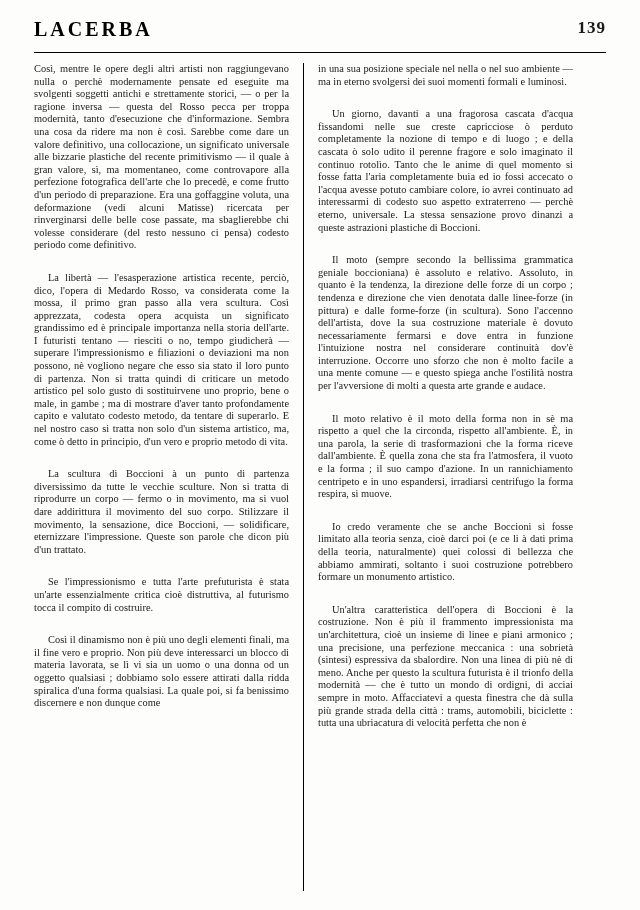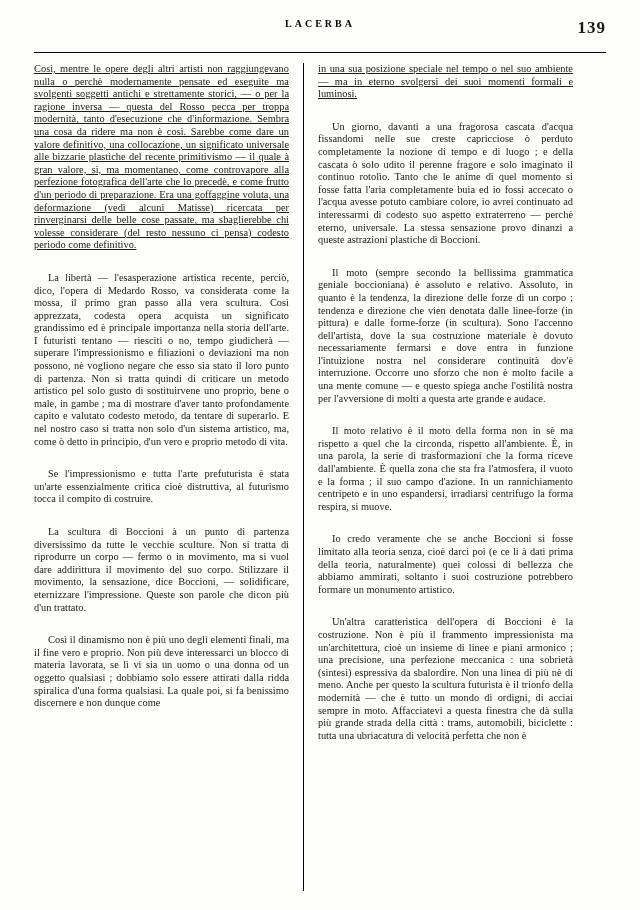--- a/index.html
+++ b/index.html
@@ -20,24 +20,23 @@
     box-sizing: border-box;
     padding: 18px 34px 14px 34px;
     background: #fdfdfb;
   }
   .masthead {
     position: relative;
     height: 28px;
     margin-bottom: 6px;
   }
   .masthead-title {
-    text-align: center;
     font-family: "Liberation Serif", serif;
     font-weight: bold;
-    font-size: 10px;
+    font-size: 20px;
     letter-spacing: 3px;
     color: #000;
   }
   .folio {
     position: absolute;
     right: 0;
     top: 0;
     font-family: "Liberation Serif", serif;
     font-weight: bold;
     font-size: 17px;
@@ -67,49 +66,49 @@
   .col-right { padding-left: 14px; }
   .divider {
     width: 1px;
     background: #000;
     align-self: stretch;
   }
   p {
     margin: 0 0 0 0;
     text-indent: 14px;
   }
-  p.noindent { text-indent: 0; text-decoration: underline; }
+  p.noindent { text-indent: 0; }
   p.gap { margin-top: 20px; }
 </style>
 </head>
 <body>
 
 <div class="page">
 
   <div class="masthead">
     <div class="masthead-title">LACERBA</div>
     <div class="folio">139</div>
   </div>
 
   <hr class="rule">
 
   <div class="columns">
 
     <div class="col col-left">
       <p class="noindent">Così, mentre le opere degli altri artisti non raggiungevano nulla o perchè modernamente pensate ed eseguite ma svolgenti soggetti antichi e strettamente storici, — o per la ragione inversa — questa del Rosso pecca per troppa modernità, tanto d'esecuzione che d'informazione. Sembra una cosa da ridere ma non è così. Sarebbe come dare un valore definitivo, una collocazione, un significato universale alle bizzarie plastiche del recente primitivismo — il quale à gran valore, sì, ma momentaneo, come controvapore alla perfezione fotografica dell'arte che lo precedè, e come frutto d'un periodo di preparazione. Era una goffaggine voluta, una deformazione (vedi alcuni Matisse) ricercata per rinverginarsi delle belle cose passate, ma sbaglierebbe chi volesse considerare (del resto nessuno ci pensa) codesto periodo come definitivo.</p>
       <p class="gap">La libertà — l'esasperazione artistica recente, perciò, dico, l'opera di Medardo Rosso, va considerata come la mossa, il primo gran passo alla vera scultura. Così apprezzata, codesta opera acquista un significato grandissimo ed è principale importanza nella storia dell'arte. I futuristi tentano — riesciti o no, tempo giudicherà — superare l'impressionismo e filiazioni o deviazioni ma non possono, nè vogliono negare che esso sia stato il loro punto di partenza. Non si tratta quindi di criticare un metodo artistico pel solo gusto di sostituirvene uno proprio, bene o male, in gambe ; ma di mostrare d'aver tanto profondamente capito e valutato codesto metodo, da tentare di superarlo. E nel nostro caso si tratta non solo d'un sistema artistico, ma, come ò detto in principio, d'un vero e proprio metodo di vita.</p>
+      <p class="gap">La scultura di Boccioni à un punto di partenza diversissimo da tutte le vecchie sculture. Non si tratta di riprodurre un corpo — fermo o in movimento, ma si vuol dare addirittura il movimento del suo corpo. Stilizzare il movimento, la sensazione, dice Boccioni, — solidificare, eternizzare l'impressione. Queste son parole che dicon più d'un trattato.</p>
       <p class="gap">Se l'impressionismo e tutta l'arte prefuturista è stata un'arte essenzialmente critica cioè distruttiva, al futurismo tocca il compito di costruire.</p>
-      <p class="gap">La scultura di Boccioni à un punto di partenza diversissimo da tutte le vecchie sculture. Non si tratta di riprodurre un corpo — fermo o in movimento, ma si vuol dare addirittura il movimento del suo corpo. Stilizzare il movimento, la sensazione, dice Boccioni, — solidificare, eternizzare l'impressione. Queste son parole che dicon più d'un trattato.</p>
       <p class="gap">Così il dinamismo non è più uno degli elementi finali, ma il fine vero e proprio. Non più deve interessarci un blocco di materia lavorata, se lì vi sia un uomo o una donna od un oggetto qualsiasi ; dobbiamo solo essere attirati dalla ridda spiralica d'una forma qualsiasi. La quale poi, si fa benissimo discernere e non dunque come</p>
     </div>
 
     <div class="divider"></div>
 
     <div class="col col-right">
-      <p class="noindent">in una sua posizione speciale nel tempo o nel suo ambiente — ma in eterno svolgersi dei suoi momenti formali e luminosi.</p>
+      <p class="noindent">in una sua posizione speciale nel nella o nel suo ambiente — ma in eterno svolgersi dei suoi momenti formali e luminosi.</p>
       <p class="gap">Un giorno, davanti a una fragorosa cascata d'acqua fissandomi nelle sue creste capricciose ò perduto completamente la nozione di tempo e di luogo ; e della cascata ò solo udito il perenne fragore e solo imaginato il continuo rotolìo. Tanto che le anime di quel momento si fosse fatta l'aria completamente buia ed io fossi accecato o l'acqua avesse potuto cambiare colore, io avrei continuato ad interessarmi di codesto suo aspetto extraterreno — perchè eterno, universale. La stessa sensazione provo dinanzi a queste astrazioni plastiche di Boccioni.</p>
       <p class="gap">Il moto (sempre secondo la bellissima grammatica geniale boccioniana) è assoluto e relativo. Assoluto, in quanto è la tendenza, la direzione delle forze di un corpo ; tendenza e direzione che vien denotata dalle linee-forze (in pittura) e dalle forme-forze (in scultura). Sono l'accenno dell'artista, dove la sua costruzione materiale è dovuto necessariamente fermarsi e dove entra in funzione l'intuizione nostra nel considerare continuità dov'è interruzione. Occorre uno sforzo che non è molto facile a una mente comune — e questo spiega anche l'ostilità nostra per l'avversione di molti a questa arte grande e audace.</p>
       <p class="gap">Il moto relativo è il moto della forma non in sè ma rispetto a quel che la circonda, rispetto all'ambiente. È, in una parola, la serie di trasformazioni che la forma riceve dall'ambiente. È quella zona che sta fra l'atmosfera, il vuoto e la forma ; il suo campo d'azione. In un rannichiamento centripeto e in uno espandersi, irradiarsi centrifugo la forma respira, si muove.</p>
       <p class="gap">Io credo veramente che se anche Boccioni si fosse limitato alla teoria senza, cioè darci poi (e ce li à dati prima della teoria, naturalmente) quei colossi di bellezza che abbiamo ammirati, soltanto i suoi costruzione potrebbero formare un monumento artistico.</p>
       <p class="gap">Un'altra caratteristica dell'opera di Boccioni è la costruzione. Non è più il frammento impressionista ma un'architettura, cioè un insieme di linee e piani armonico ; una precisione, una perfezione meccanica : una sobrietà (sintesi) espressiva da sbalordire. Non una linea di più nè di meno. Anche per questo la scultura futurista è il trionfo della modernità — che è tutto un mondo di ordigni, di acciai sempre in moto. Affacciatevi a questa finestra che dà sulla più grande strada della città : trams, automobili, biciclette : tutta una ubriacatura di velocità perfetta che non è</p>
     </div>
 
   </div>
 </div>
 

